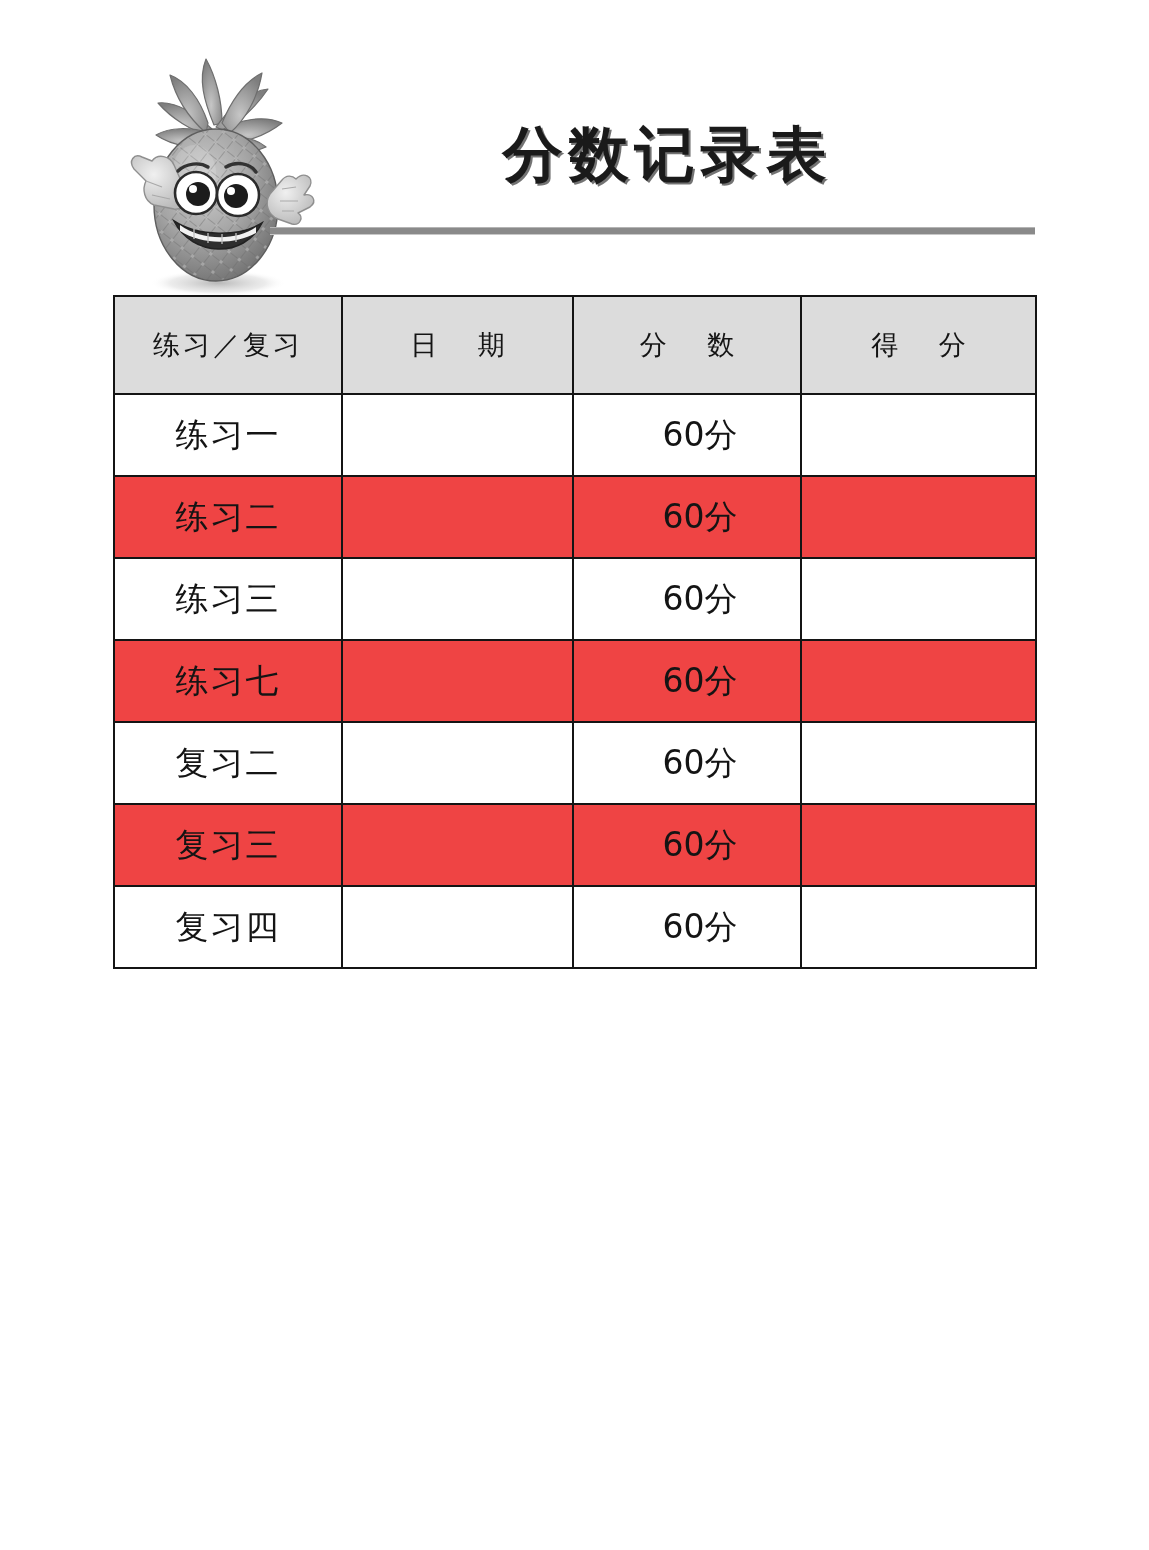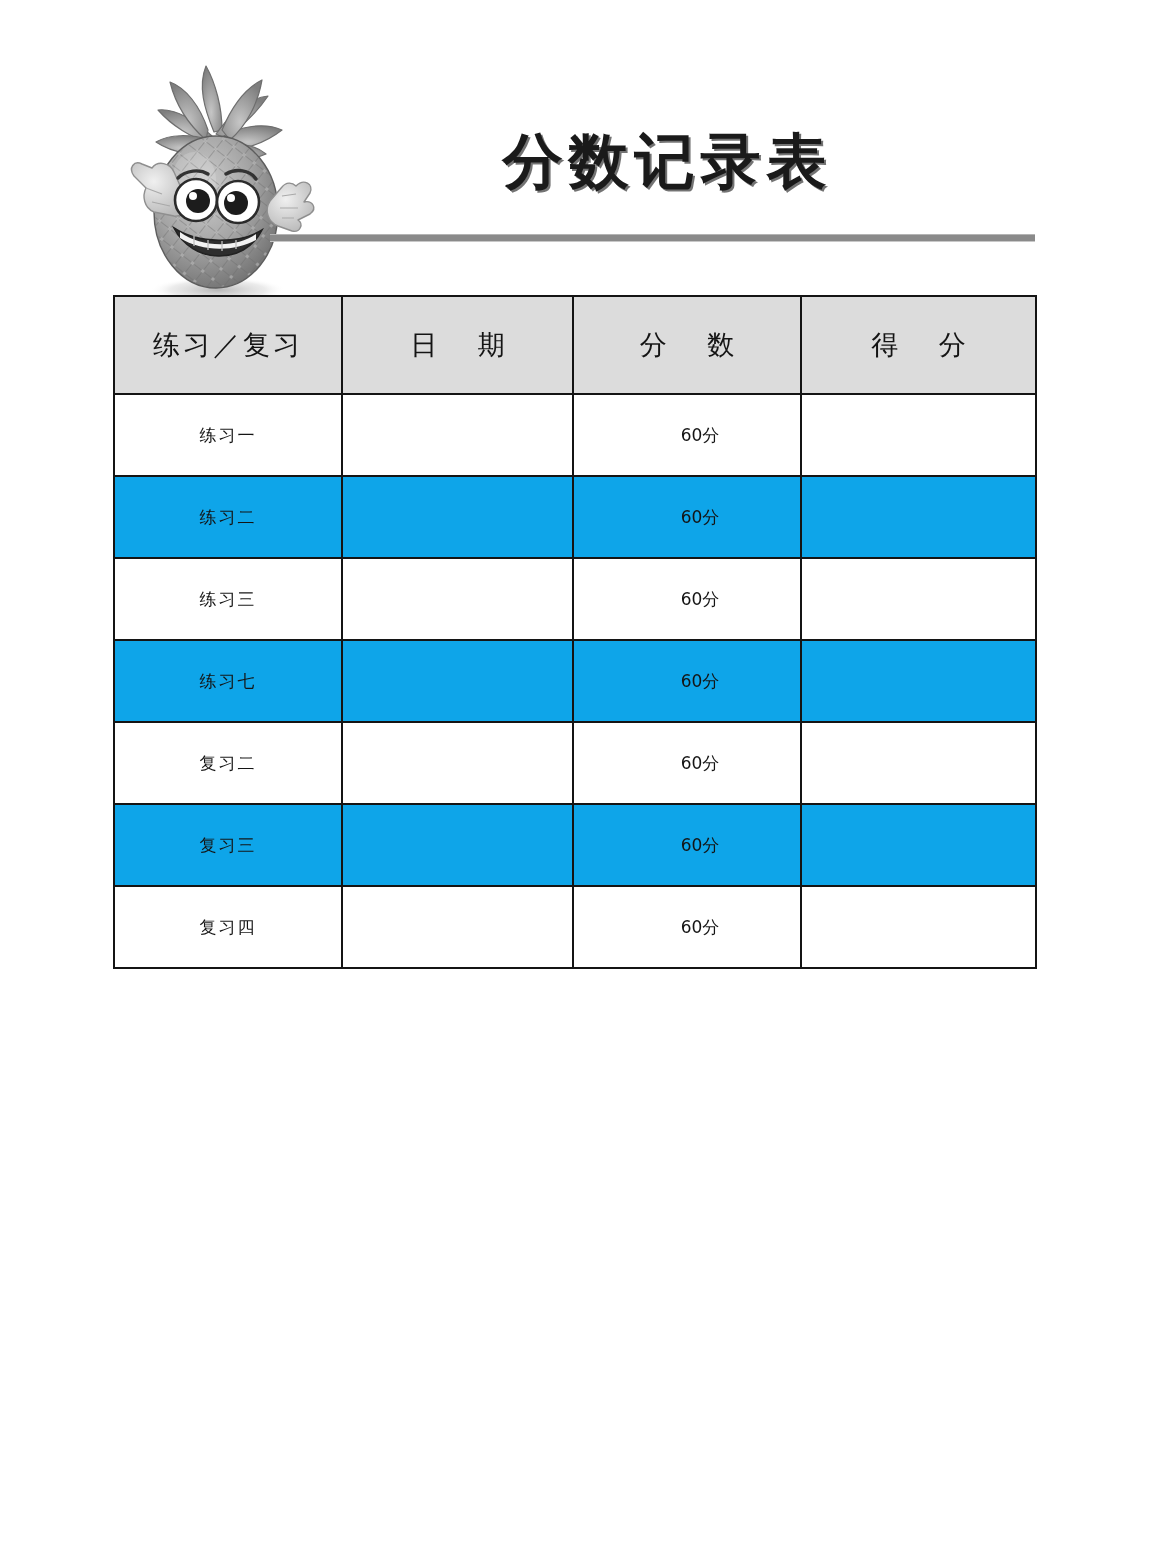--- a/index.html
+++ b/index.html
@@ -14,21 +14,21 @@
     position: relative;
     font-family: "DejaVu Sans", "Liberation Sans", sans-serif;
     color: #111111;
     overflow: hidden;
   }
 
   
   .header-band {
     position: absolute;
     left: 0;
-    top: 12px;
+    top: 5px;
     width: 1149px;
     height: 300px;
   }
 
   .title-rule {
     position: absolute;
     left: 270px;
     top: 222px;
     width: 765px;
     height: 8px;
@@ -96,25 +96,25 @@
     background: #dcdcdc;
     font-size: 27px;
     font-weight: 400;
     margin-left: 35px;
   }
   th.head-practice { letter-spacing: 3px; }
   th.head-spaced { letter-spacing: 16px; text-indent: 16px; }
 
   table.score-table tbody td {
     height: 78px;
-    font-size: 17px;
+    font-size: 33px;
     font-weight: 400;
     margin-left: 28px;
   }
-  tbody tr.row-shaded td { background: #0ea5e9; }
+  tbody tr.row-shaded td { background: #ef4444; }
   tbody tr.row-plain td { background: #ffffff; }
 
   td.cell-label { letter-spacing: 2px; }
   td.cell-score { font-size: 24px; letter-spacing: 0px; padding-left: 27px; }
   td.cell-blank { }
 </style>
 </head>
 <body>
 
 <div class="header-band">

